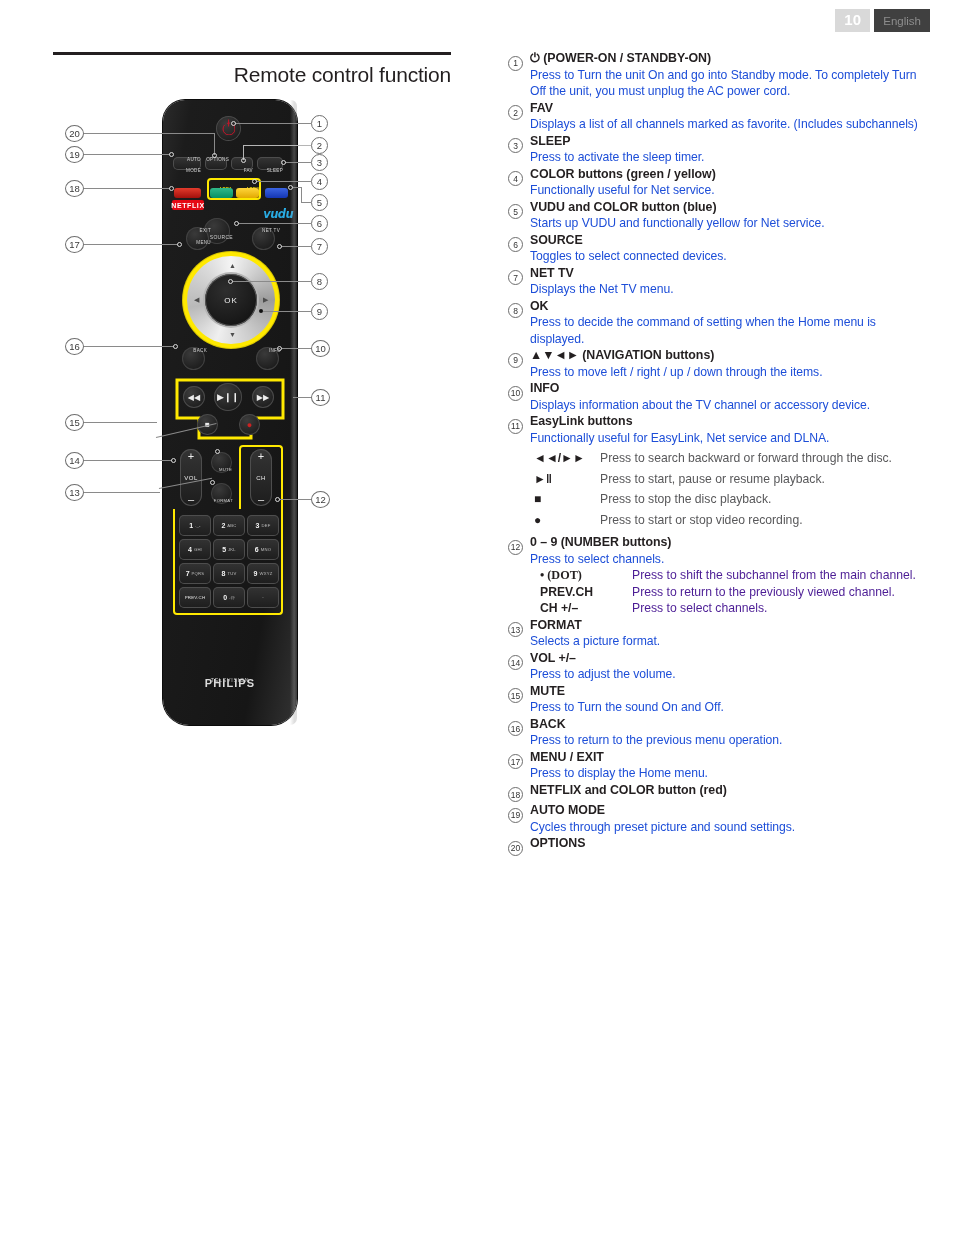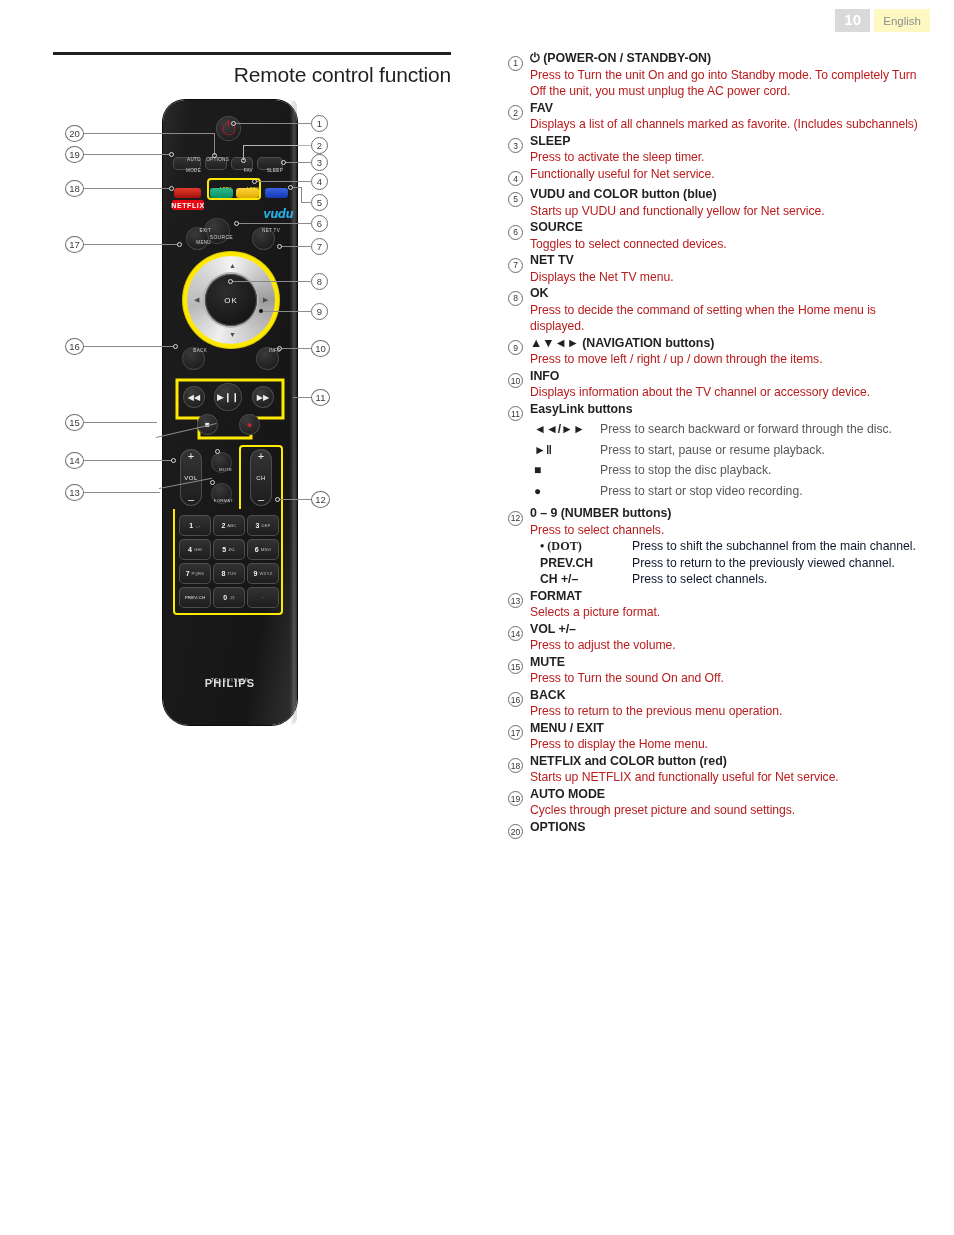--- a/index.html
+++ b/index.html
@@ -20,21 +20,21 @@
     display: flex; align-items: stretch; gap: 4px;
   }
   .page-num {
     background: #d9d9d9; color: #ffffff;
     font-size: 15px; font-weight: 700;
     padding: 3px 9px 4px 9px;
     line-height: 16px;
     letter-spacing: .2px;
   }
   .page-lang {
-    background: #fef9c3; color: #8d8d8d;
+    background: #404040; color: #8d8d8d;
     font-size: 11.5px;
     padding: 5px 9px 4px 9px;
     line-height: 14px;
   }
 
   
   .left-col {
     position: absolute; left: 53px; top: 52px; width: 398px; text-align: right;
   }
   .title-rule {
@@ -246,29 +246,29 @@
     border: 1px solid #6e6e6e; color: #333;
     font-size: 8.5px; box-sizing: border-box;
   }
   .entry .body { flex: 1 1 auto; }
   .e-title {
     font-size: 12.4px; font-weight: 700; color: #231f20;
     line-height: 16.5px; margin: 0 0 0 0;
     letter-spacing: -.05px;
   }
   .e-desc {
-    font-size: 12.2px; color: #b91c1c; line-height: 16.5px;
+    font-size: 12.2px; color: #1d4ed8; line-height: 16.5px;
     margin: 0; letter-spacing: -.05px;
   }
   .sub-table { margin: 0; }
   .sub-row { display: flex; line-height: 16.5px; }
   .sub-row .k {
     flex: 0 0 92px; font-size: 12.2px; font-weight: 700; color: #231f20;
   }
-  .sub-row .v { flex: 1; font-size: 12.2px; color: #0f172a; }
+  .sub-row .v { flex: 1; font-size: 12.2px; color: #4c1d95; }
   .easy-row { display: flex; line-height: 16.5px; margin-top: 4px; }
   .easy-row .k {
     flex: 0 0 66px; font-size: 12px; font-weight: 700; color: #231f20;
     padding-left: 4px;
   }
   .easy-row .v { flex: 1; font-size: 12.2px; color: #58585a; }
 </style>
 </head>
 <body>
 
@@ -537,20 +537,21 @@
     <div class="num"><span class="num-badge">3</span></div>
     <div class="body">
       <div class="e-title">SLEEP</div>
       <div class="e-desc">Press to activate the sleep timer.</div>
     </div>
   </div>
 
   <div class="entry">
     <div class="num"><span class="num-badge">4</span></div>
     <div class="body">
+      <div class="e-title">COLOR buttons (green / yellow)</div>
       <div class="e-desc">Functionally useful for Net service.</div>
     </div>
   </div>
 
   <div class="entry">
     <div class="num"><span class="num-badge">5</span></div>
     <div class="body">
       <div class="e-title">VUDU and COLOR button (blue)</div>
       <div class="e-desc">Starts up VUDU and functionally yellow for Net service.</div>
     </div>
@@ -593,20 +594,21 @@
     <div class="body">
       <div class="e-title">INFO</div>
       <div class="e-desc">Displays information about the TV channel or accessory device.</div>
     </div>
   </div>
 
   <div class="entry">
     <div class="num"><span class="num-badge">11</span></div>
     <div class="body">
       <div class="e-title">EasyLink buttons</div>
+      <div class="e-desc">Functionally useful for EasyLink, Net service and DLNA.</div>
       <div class="sub-table">
         <div class="easy-row">
           <div class="k">◄◄/►►</div>
           <div class="v">Press to search backward or forward through the disc.</div>
         </div>
         <div class="easy-row">
           <div class="k">►‖</div>
           <div class="v">Press to start, pause or resume playback.</div>
         </div>
         <div class="easy-row">
@@ -680,21 +682,20 @@
     <div class="body">
       <div class="e-title">MENU / EXIT</div>
       <div class="e-desc">Press to display the Home menu.</div>
     </div>
   </div>
 
   <div class="entry">
     <div class="num"><span class="num-badge">18</span></div>
     <div class="body">
       <div class="e-title">NETFLIX and COLOR button (red)</div>
-      <div class="e-desc">Starts up NETFLIX and functionally useful for Net service.</div>
     </div>
   </div>
 
   <div class="entry">
     <div class="num"><span class="num-badge">19</span></div>
     <div class="body">
       <div class="e-title">AUTO MODE</div>
       <div class="e-desc">Cycles through preset picture and sound settings.</div>
     </div>
   </div>

